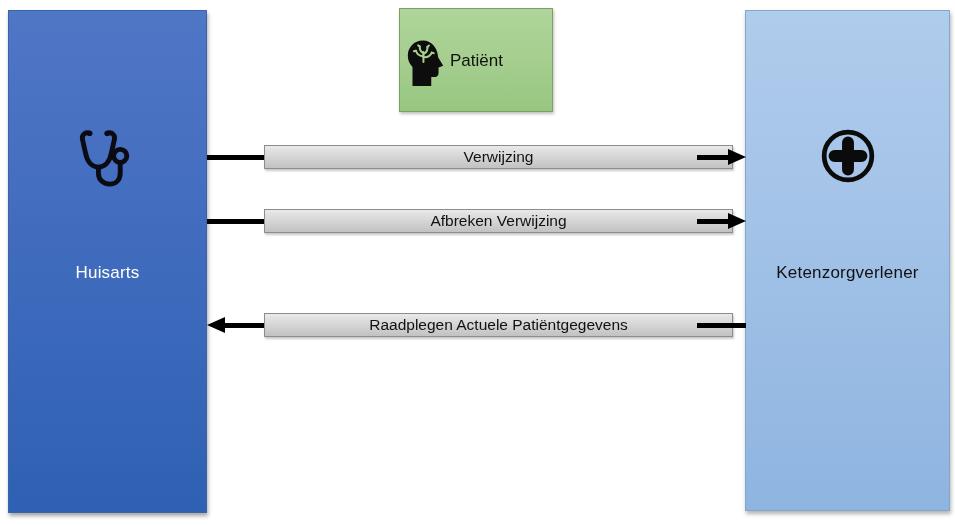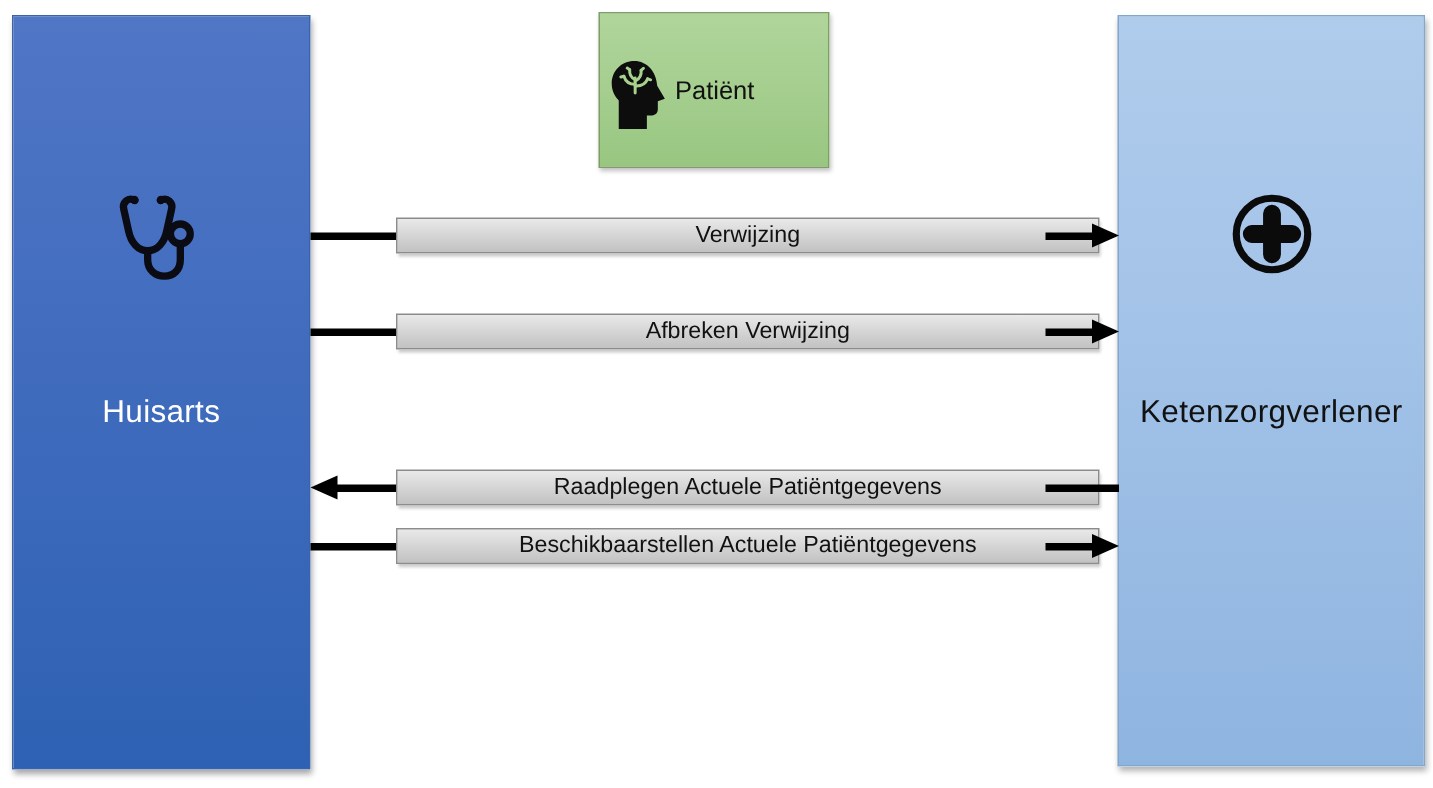--- a/index.html
+++ b/index.html
@@ -23,21 +23,21 @@
   }
   .actor-patient{
     left:399px;top:8px;width:154px;height:104px;
     background:linear-gradient(180deg,#B0D59B 0%,#A5CE8F 50%,#98C680 100%);
     border:1px solid #7E9E66;
     box-shadow:1px 2px 3px rgba(0,0,0,0.25);
     display:flex;align-items:center;justify-content:flex-start;
   }
   .actor-label{
     position:absolute;left:0;width:100%;text-align:center;
-    font-size:21px;letter-spacing:0.2px;
+    font-size:17px;letter-spacing:0.2px;
   }
   .actor-huisarts .actor-label{top:252px;color:#ffffff;}
   .actor-keten .actor-label{top:252px;color:#111111;}
   .patient-label{margin-top:2px;font-size:17px;color:#111111;text-align:center;}
   .actor-icon{position:absolute;left:50%;transform:translateX(-50%);}
   .actor-huisarts .actor-icon{top:112px;}
   .actor-keten .actor-icon{top:116px;}
   .patient-icon{margin-top:6px;}
   
   .flow{position:absolute;left:0;width:955px;height:24px;}
@@ -119,21 +119,15 @@
     <div class="head-right"></div>
   </div>
 
   <div class="flow" style="top:313px">
     <div class="head-left"></div>
     <div class="seg" style="left:224px;width:40px"></div>
     <div class="flow-label">Raadplegen Actuele Patiëntgegevens</div>
     <div class="seg" style="left:697px;width:49px"></div>
   </div>
 
-  <div class="flow" style="top:352px">
-    <div class="seg" style="left:207px;width:57px"></div>
-    <div class="flow-label">Beschikbaarstellen Actuele Patiëntgegevens</div>
-    <div class="seg" style="left:697px;width:32px"></div>
-    <div class="head-right"></div>
-  </div>
 
 
 </div>
 
 </body></html>

